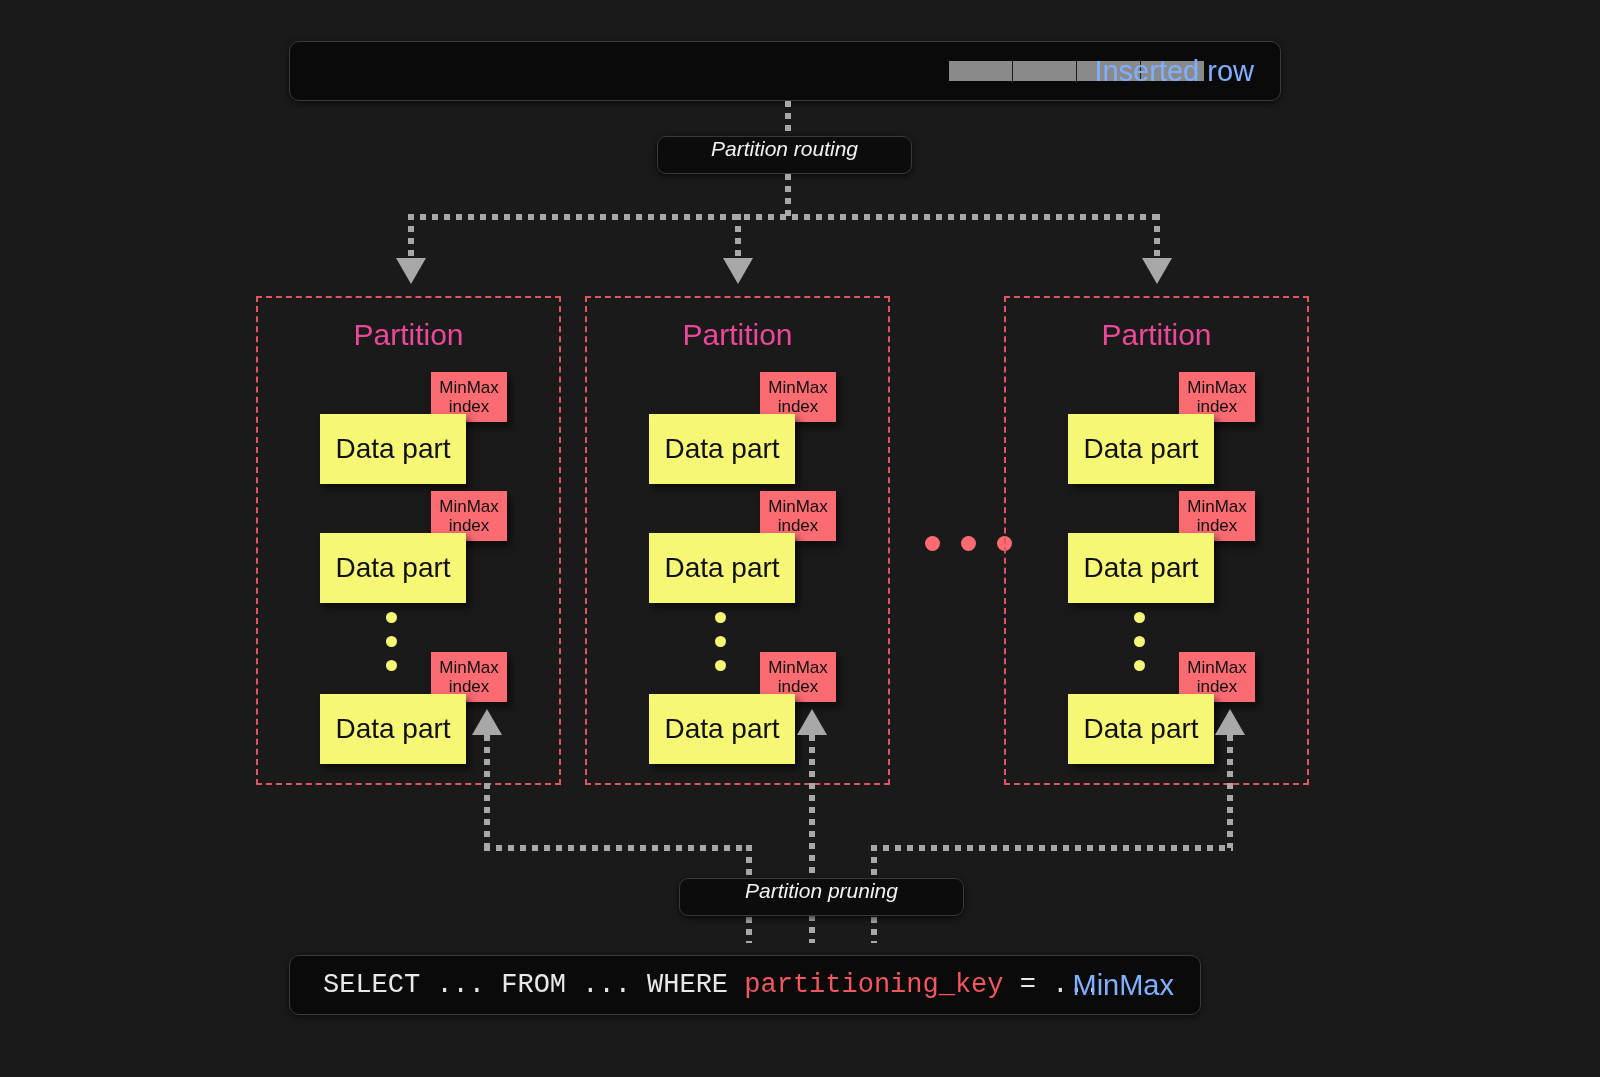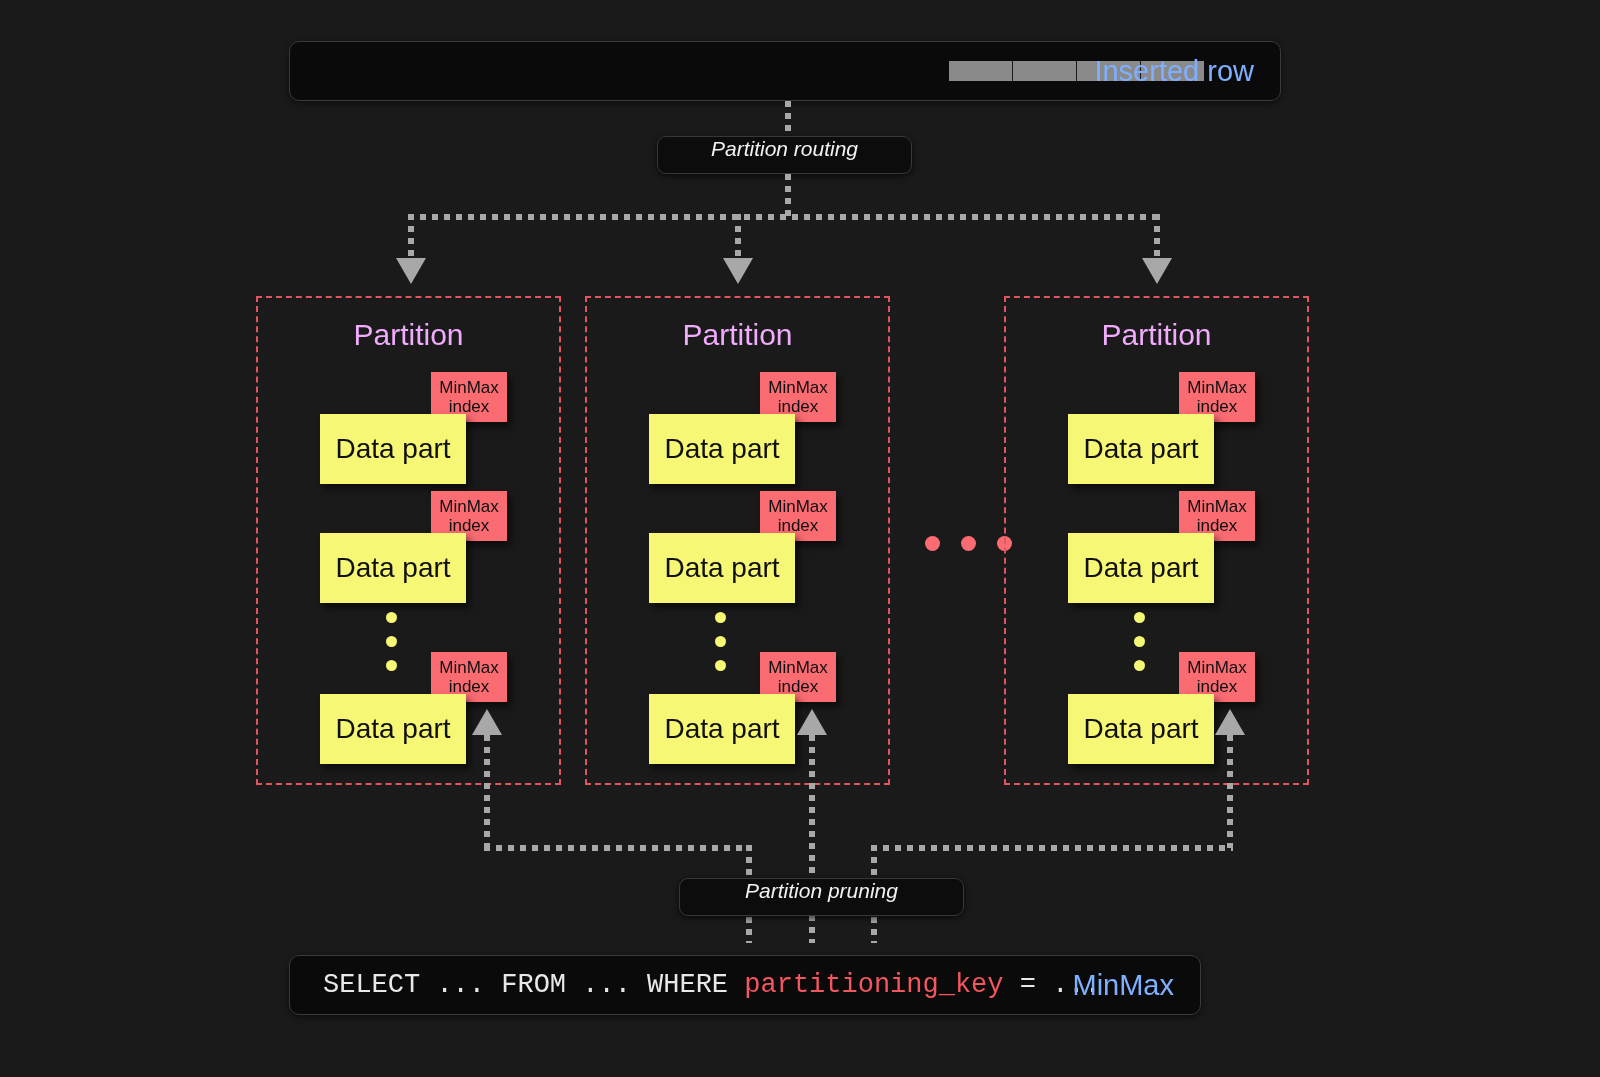--- a/index.html
+++ b/index.html
@@ -75,21 +75,21 @@
   .partition {
     border: 2px dashed #e0555f;
     background: transparent;
   }
   .partition-title {
     position: absolute;
     top: 22px;
     left: 0;
     width: 100%;
     text-align: center;
-    color: #f0abfc;
+    color: #ec4899;
     font-size: 30px;
     line-height: 1;
   }
 
   
   .data-part {
     background: #f7f776;
     color: #101010;
     font-size: 28px;
     display: flex;

